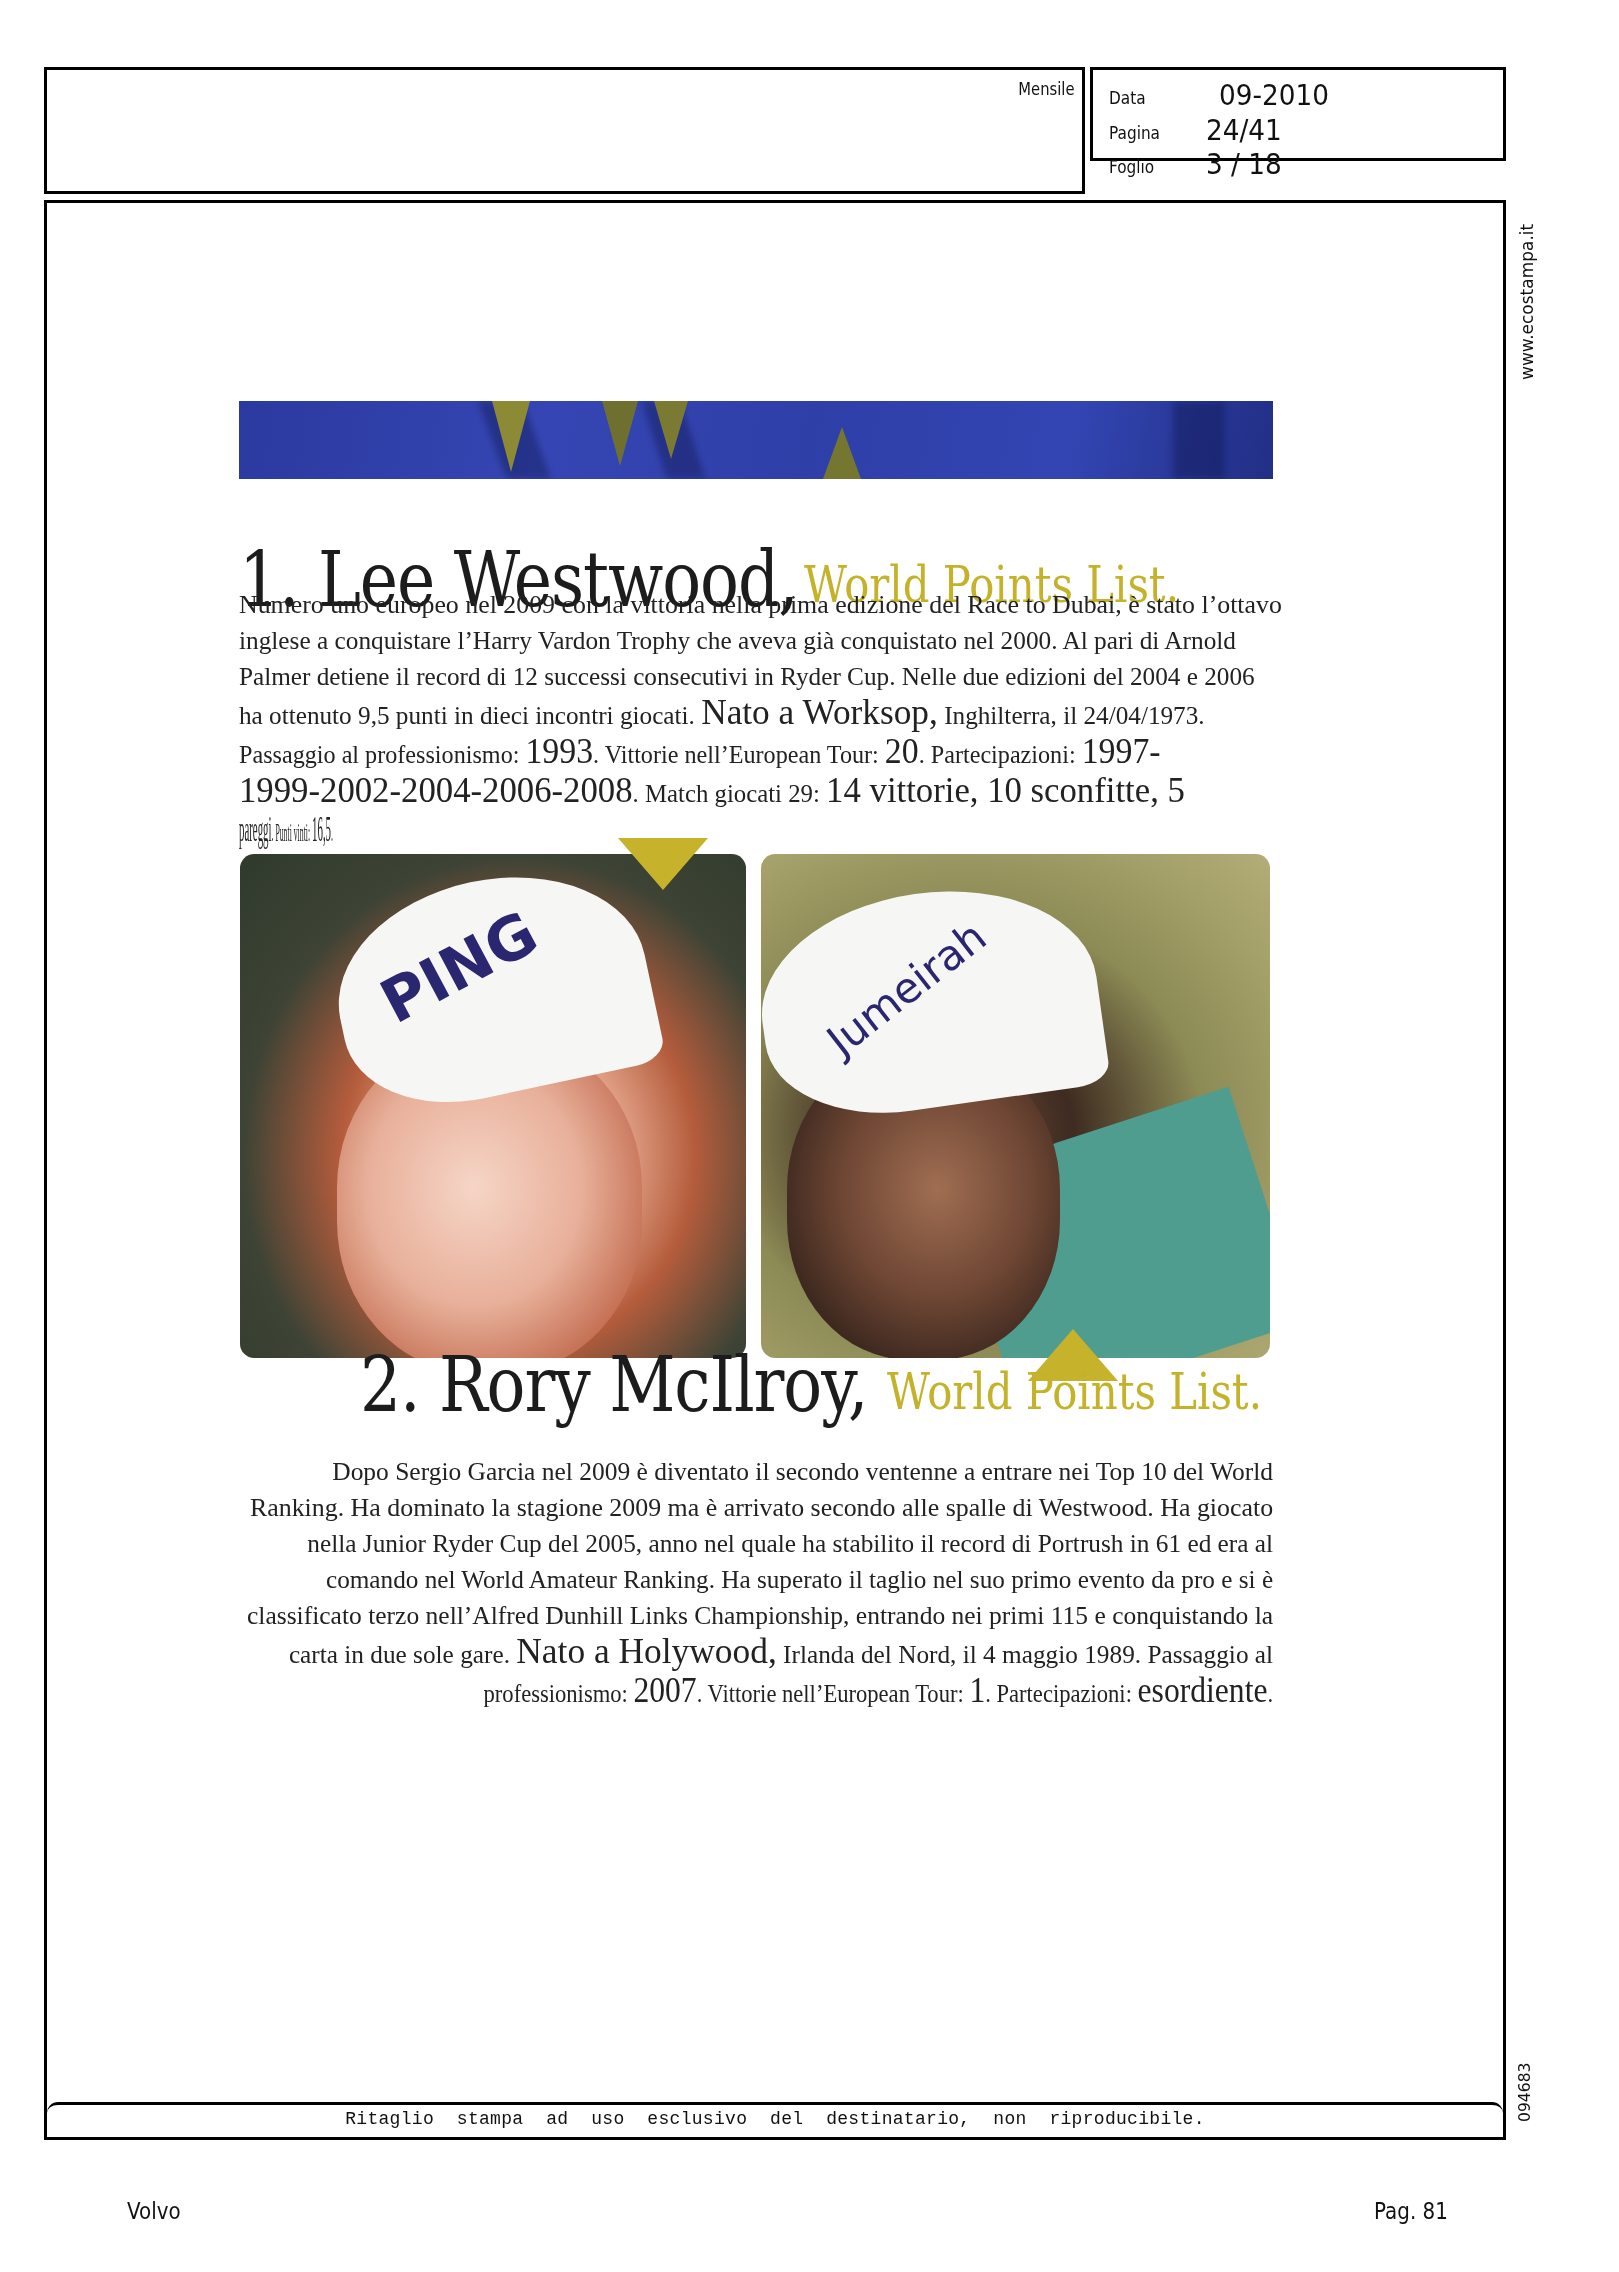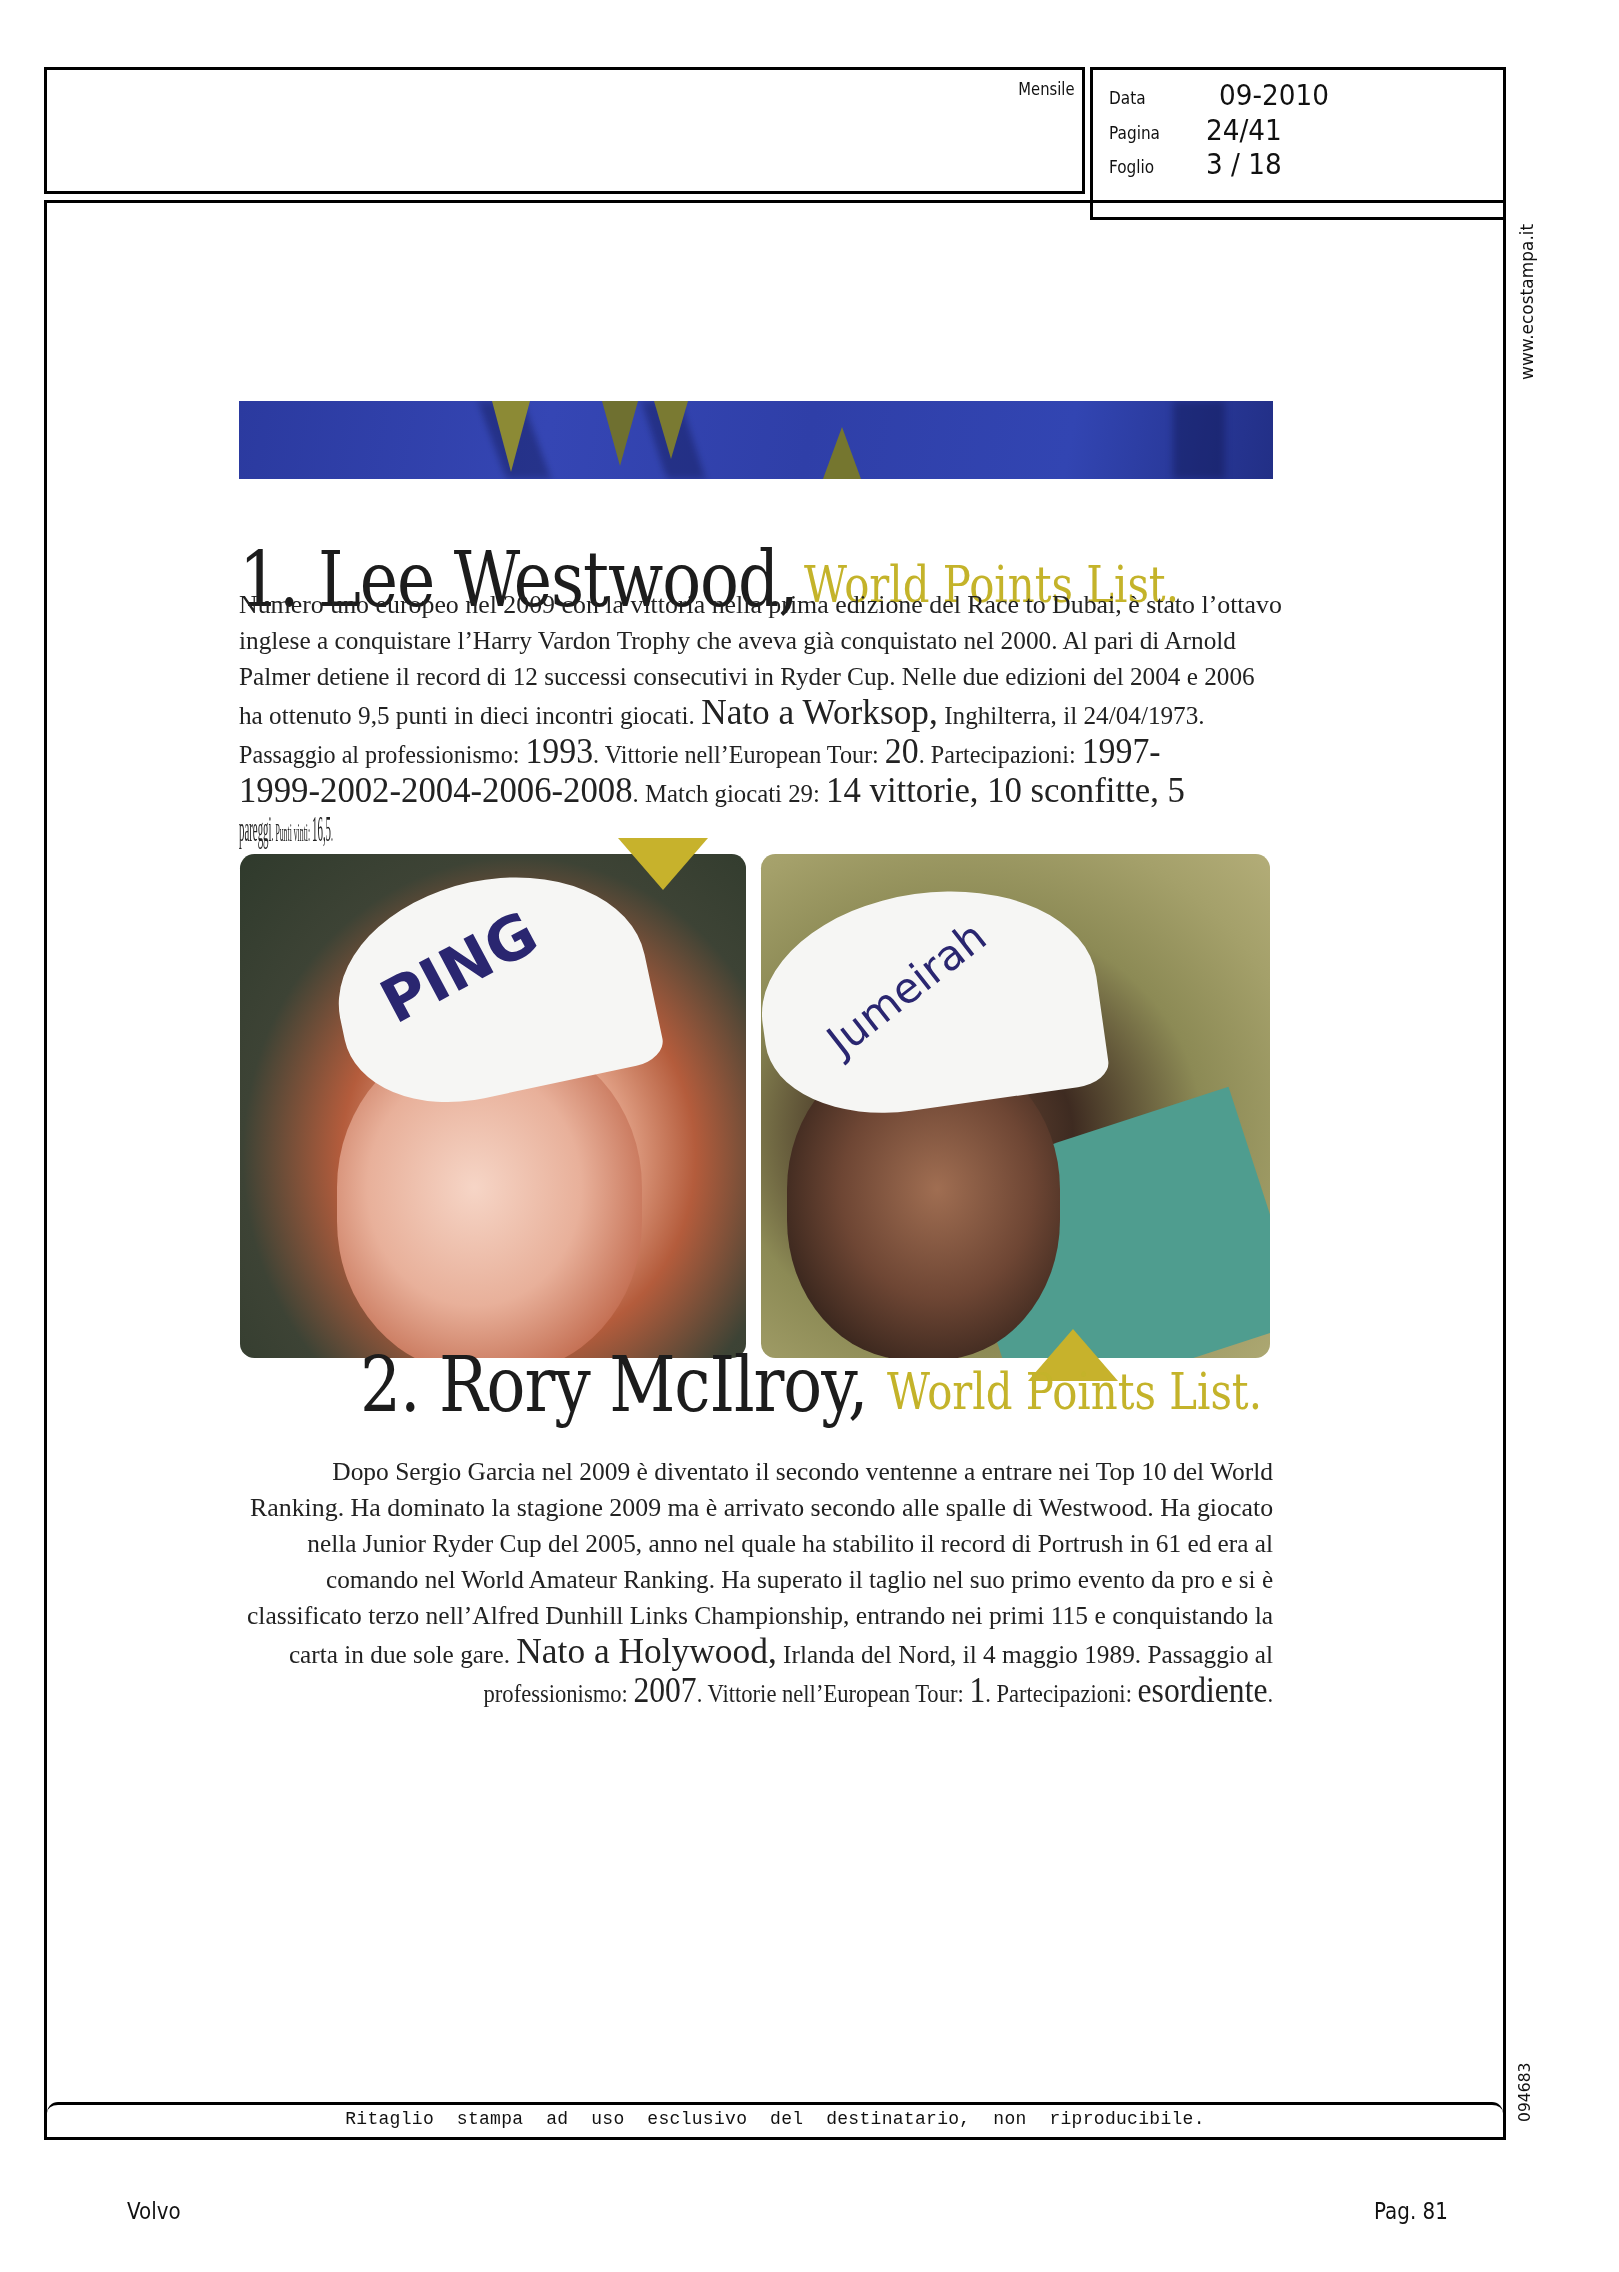--- a/index.html
+++ b/index.html
@@ -1,20 +1,20 @@
 <!DOCTYPE html>
 <html style="font-size:10.4px"><head>
 <meta charset="utf-8">
 <style>
   html, body { margin: 0; padding: 0; background: #ffffff; }
   body { width: 1620px; height: 2273px; position: relative; overflow: hidden; font-family: "DejaVu Sans", sans-serif; color: #111; }
 
   
   .hdr-left { position: absolute; left: 44px; top: 67px; width: 1041px; height: 127px; border: 3.2px solid #000; box-sizing: border-box; }
-  .hdr-right { position: absolute; left: 1090px; top: 67px; width: 416px; height: 153px; border: 3.2px solid #000; box-sizing: border-box; text-align: center; }
+  .hdr-right { position: absolute; left: 1090px; top: 67px; width: 416px; height: 94px; border: 3.2px solid #000; box-sizing: border-box; text-align: center; }
   .logo { position: absolute; left: 36px; top: 26px; width: 247px; height: 97px; }
   .logo-word { position: absolute; left: 0; top: -18px; font-family: "DejaVu Sans", sans-serif; font-weight: bold; font-size: 110px; letter-spacing: -6.5px; line-height: 1; color: #000; transform: scaleX(1.05); transform-origin: left top; }
   .logo-sub { position: absolute; left: 58px; top: 65px; font-family: "DejaVu Sans", sans-serif; font-size: 13px; color: #222; border-bottom: 1.3px solid #000; padding-right: 1.3px; letter-spacing: 0.6px; background: #fff; }
   .mensile { position: absolute; right: 7.8px; top: 7.8px; font-family: "DejaVu Sans", sans-serif; font-size: 18px; transform: scaleX(0.82); transform-origin: right top; }
   .meta-row { position: absolute; left: 15.6px; font-family: "DejaVu Sans", sans-serif; }
   .meta-label { position: absolute; left: 0; font-size: 17px; transform: scaleX(0.9); transform-origin: left; white-space: nowrap; }
   .meta-val { position: absolute; font-size: 28.6px; transform: scaleX(0.92); transform-origin: left; white-space: nowrap; }
 
   
   .main-frame { position: absolute; left: 44px; top: 200px; width: 1462px; height: 1940px; border: 3.2px solid #000; box-sizing: border-box; }

